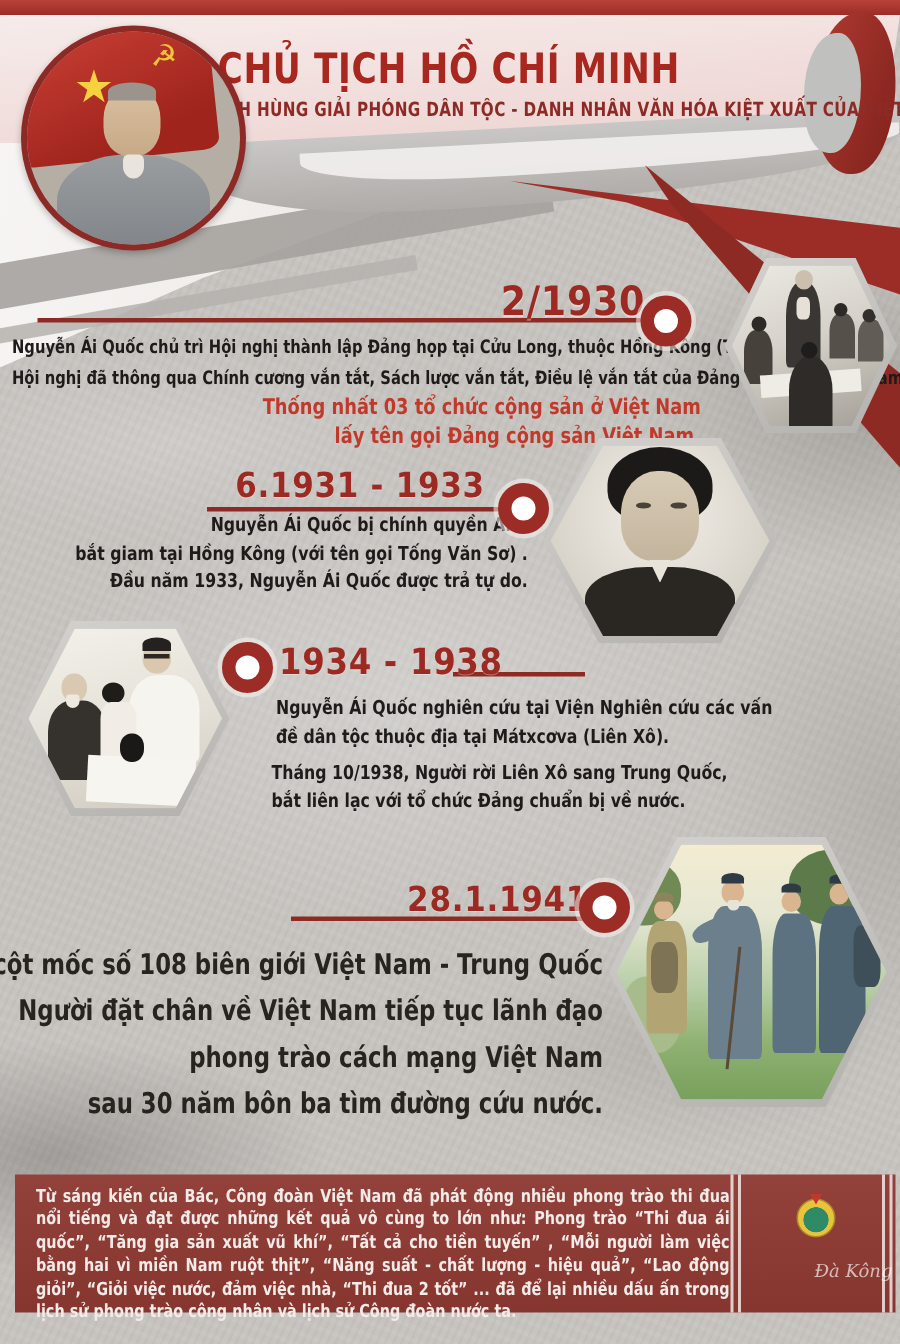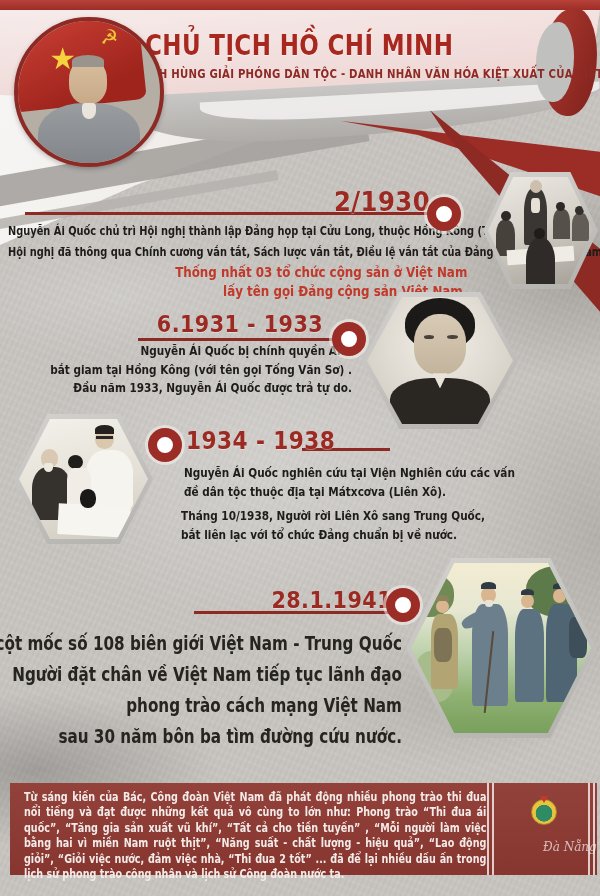--- a/index.html
+++ b/index.html
@@ -216,16 +216,16 @@
 
   <div class="abs footer-box">
     <div class="footer-text">Từ sáng kiến của Bác, Công đoàn Việt Nam đã phát động nhiều phong trào thi đua nổi tiếng và đạt được những kết quả vô cùng to lớn như: Phong trào “Thi đua ái quốc”, “Tăng gia sản xuất vũ khí”, “Tất cả cho tiền tuyến” , “Mỗi người làm việc bằng hai vì miền Nam ruột thịt”, “Năng suất - chất lượng - hiệu quả”, “Lao động giỏi”, “Giỏi việc nước, đảm việc nhà, “Thi đua 2 tốt” ... đã để lại nhiều dấu ấn trong lịch sử phong trào công nhân và lịch sử Công đoàn nước ta.</div>
     <div class="f-div" style="left:477px;"></div>
     <div class="f-div" style="left:482px;"></div>
     <div class="f-div" style="left:578px;"></div>
     <div class="f-div" style="left:583px;"></div>
     <div class="badge">
       <div class="badge-flag"></div>
     </div>
-    <div class="tgnc-script">Đà Nẵng</div>
+    <div class="tgnc-script">Đà Kông</div>
   </div>
 
 </div>
 
 </body></html>

